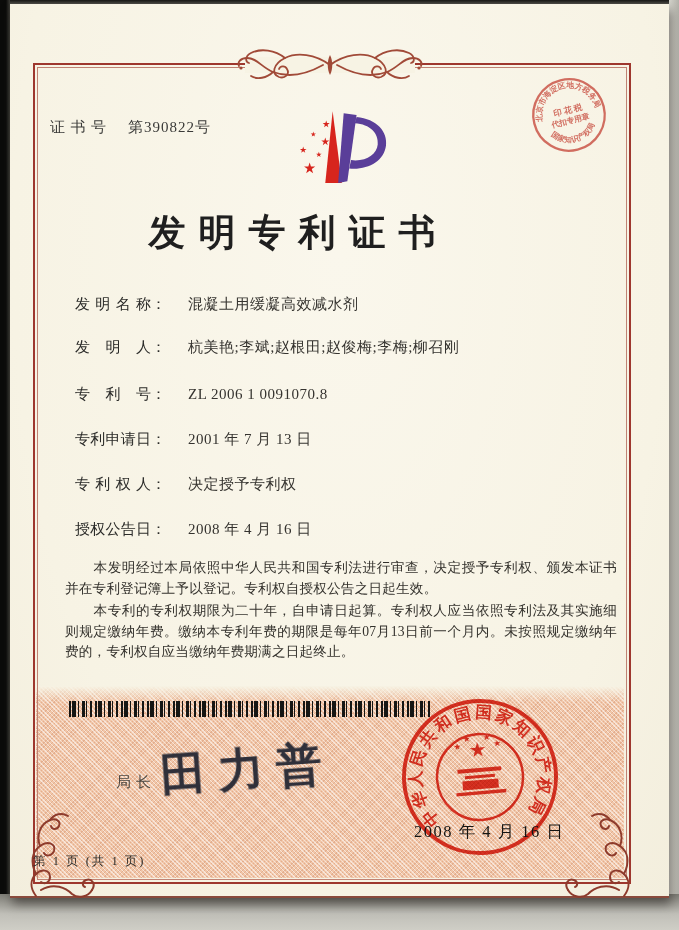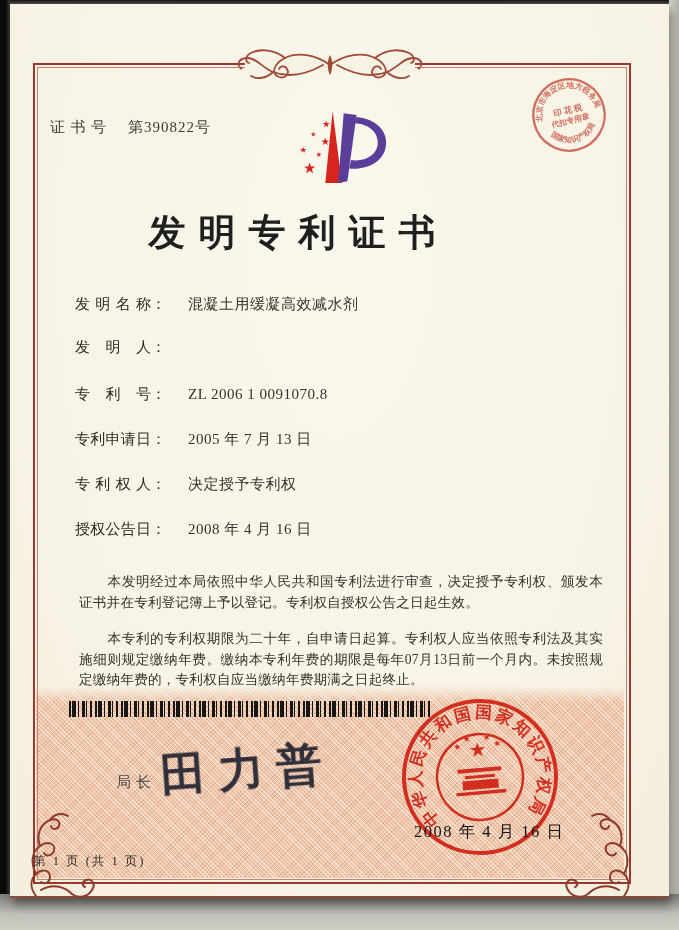--- a/index.html
+++ b/index.html
@@ -39,21 +39,21 @@
 
   .title{position:absolute;left:23px;top:204px;width:518px;margin:0;text-align:center;
          font-size:37px;font-weight:700;color:#1f1f1f;letter-spacing:13px;text-indent:13px;}
 
   .row{position:absolute;left:65px;right:55px;display:flex;align-items:baseline;font-size:15px;color:#2b2b29;}
   .flabel{display:flex;justify-content:space-between;width:76px;flex:none;}
   .fcolon{flex:none;}
   .fvalue{margin-left:22px;color:#35332f;letter-spacing:.5px;}
 
   .body-text{position:absolute;left:53px;top:552px;width:556px;color:#33312c;}
-  .body-text p{margin:16px;font-size:13.6px;line-height:20.6px;text-align:justify;text-indent:2.1em;letter-spacing:.2px;}
+  .body-text p{margin:2px;font-size:13.6px;line-height:20.6px;text-align:justify;text-indent:2.1em;letter-spacing:.2px;}
 
   .barcode{position:absolute;left:59px;top:697px;width:364px;height:16px;
      background-image:repeating-linear-gradient(90deg,
        #161614 0 2px,rgba(0,0,0,0) 2px 3px,
        #161614 3px 7px,rgba(0,0,0,0) 7px 9px,
        #161614 9px 10px,rgba(0,0,0,0) 10px 13px,
        #161614 13px 16px,rgba(0,0,0,0) 16px 17px,
        #161614 17px 18px,rgba(0,0,0,0) 18px 21px,
        #161614 21px 23px,rgba(0,0,0,0) 23px 26px);}
 
@@ -159,40 +159,41 @@
         <span class="fcolon">：</span>
       <span class="fvalue">混凝土用缓凝高效减水剂</span>
     </div>
     <div class="row" style="top:334px">
       <span class="flabel">
           <span>发</span>
           <span>明</span>
           <span>人</span>
         </span>
         <span class="fcolon">：</span>
+      <span class="fvalue">杭美艳;李斌;赵根田;赵俊梅;李梅;柳召刚</span>
     </div>
     <div class="row" style="top:381px">
       <span class="flabel">
           <span>专</span>
           <span>利</span>
           <span>号</span>
         </span>
         <span class="fcolon">：</span>
       <span class="fvalue">ZL 2006 1 0091070.8</span>
     </div>
     <div class="row" style="top:426px">
       <span class="flabel">
           <span>专</span>
           <span>利</span>
           <span>申</span>
           <span>请</span>
           <span>日</span>
         </span>
         <span class="fcolon">：</span>
-      <span class="fvalue">2005 年 7 月 13 日</span>
+      <span class="fvalue">2001 年 7 月 13 日</span>
     </div>
     <div class="row" style="top:471px">
       <span class="flabel">
           <span>专</span>
           <span>利</span>
           <span>权</span>
           <span>人</span>
         </span>
         <span class="fcolon">：</span>
       <span class="fvalue">决定授予专利权</span>

